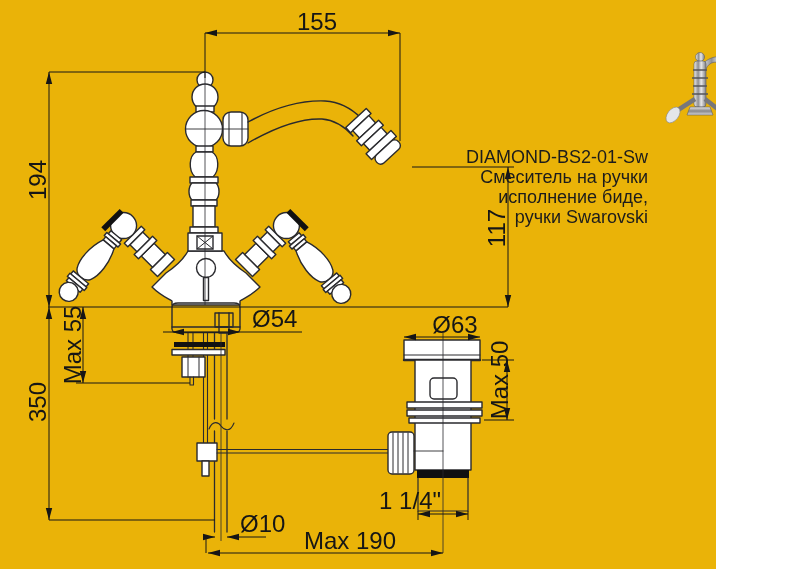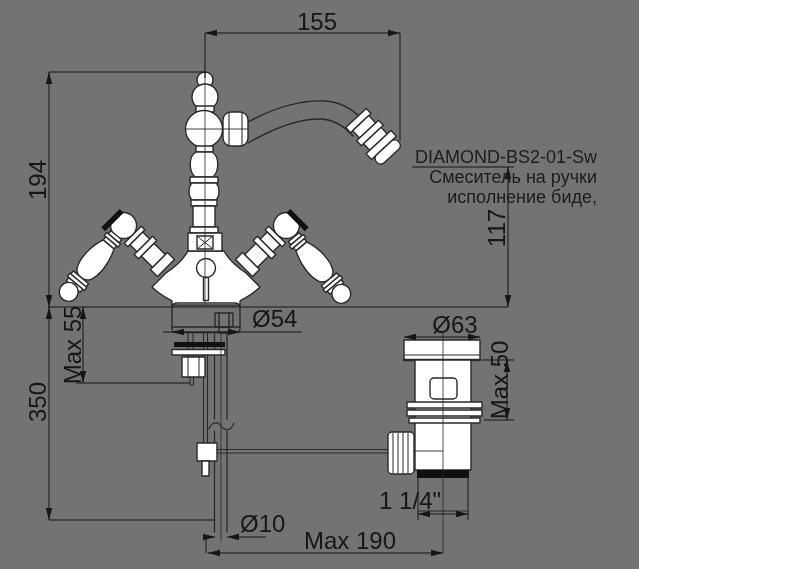--- a/index.html
+++ b/index.html
@@ -1,20 +1,20 @@
 <!DOCTYPE html>
 <html><head>
 <meta charset="utf-8">
 <style>
   html,body{margin:0;padding:0;background:#fff;}
-  .canvas{position:relative;width:639px;height:569px;background:#737373;overflow:hidden;
+  .canvas{position:relative;width:716px;height:569px;background:#eab308;overflow:hidden;
           font-family:"Liberation Sans",sans-serif;}
   svg.drawing{position:absolute;left:0;top:0;}
   svg.photo{position:absolute;left:654px;top:44px;}
-  .caption{position:absolute;top:147px;right:42px;width:300px;text-align:right;
+  .caption{position:absolute;top:147px;right:68px;width:300px;text-align:right;
            font-size:18px;line-height:20px;color:#1c1c1c;}
   .caption div{white-space:nowrap;}
   .dim{font-size:24px;fill:#161616;font-family:"Liberation Sans",sans-serif;}
 </style>
 </head>
 <body>
 
 <div class="canvas">
 
   <svg class="drawing" width="800" height="569" viewBox="0 0 800 569">
@@ -236,15 +236,16 @@
         <ellipse cx="75" cy="76" rx="5.5" ry="9" transform="rotate(-35 75 76)" fill="#e4e6ea" stroke="#8a8a8e"></ellipse>
       </g>
       <path d="M36,63 h20 l3,8 h-26 z" fill="url(#chromeV)"></path>
     </g>
   </svg>
 
   <div class="caption">
     <div>DIAMOND-BS2-01-Sw</div>
     <div>Смеситель на ручки</div>
     <div>исполнение биде,</div>
+    <div>ручки Swarovski</div>
   </div>
 
 </div>
 
 </body></html>

